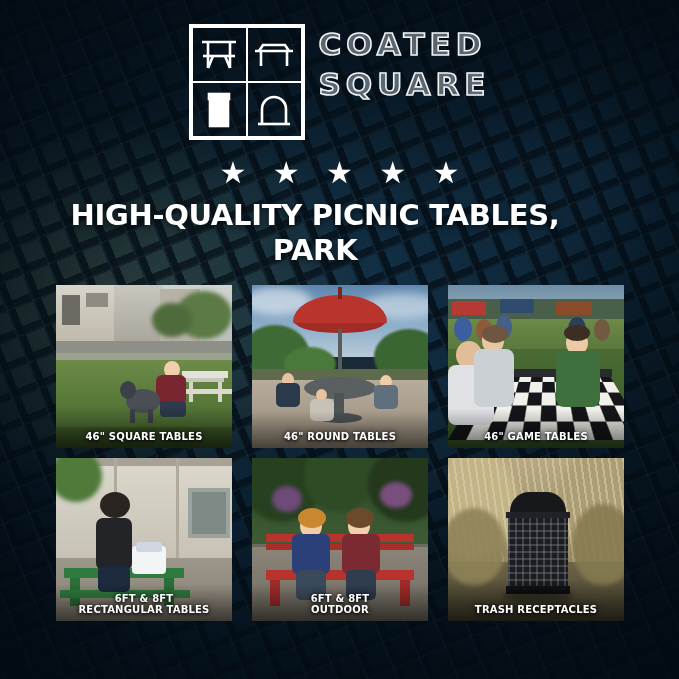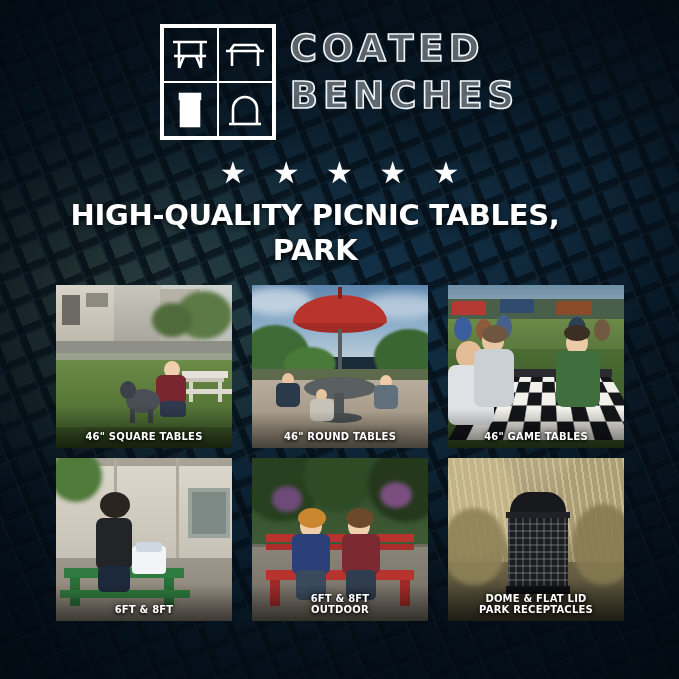--- a/index.html
+++ b/index.html
@@ -114,21 +114,21 @@
 
   .logo-words {
     display: flex;
     flex-direction: column;
     gap: 2px;
     padding-top: 2px;
   }
   .logo-word {
     font-family: "DejaVu Sans", sans-serif;
     font-weight: 700;
-    font-size: 37px;
+    font-size: 31px;
     letter-spacing: 5px;
     color: transparent;
     -webkit-text-stroke: 1.6px #eef4f8;
     text-shadow: 0 0 1px rgba(255,255,255,0.35);
     line-height: 1.22;
     white-space: nowrap;
   }
 
   
   .stars {
@@ -254,21 +254,21 @@
           <svg width="36" height="34" viewBox="0 0 36 34" fill="none" stroke="#fff" stroke-width="2.6">
             <path d="M6 31 L6 16 A12 12 0 0 1 30 16 L30 31"></path>
             <line x1="2" y1="31" x2="34" y2="31"></line>
           </svg>
         </div>
 
       </div>
 
       <div class="logo-words">
         <div class="logo-word">COATED</div>
-        <div class="logo-word">BENCHES</div>
+        <div class="logo-word">SQUARE</div>
       </div>
 
     </div>
 
     <div class="stars">★ ★ ★ ★ ★</div>
 
     <div class="headline">
       <div>HIGH-QUALITY PICNIC TABLES, PARK</div>
     </div>
 
@@ -394,20 +394,21 @@
           <div class="blob" style="left:44px;top:34px;width:30px;height:26px;background:#2a2520;"></div>
           <div class="rect" style="left:40px;top:60px;width:36px;height:52px;background:#232428;border-radius:7px;"></div>
           <div class="rect" style="left:42px;top:108px;width:32px;height:26px;background:#1d2a3c;border-radius:5px;"></div>
 
           <div class="rect" style="left:76px;top:88px;width:34px;height:28px;background:#f2f4f6;border-radius:4px;"></div>
           <div class="rect" style="left:80px;top:84px;width:26px;height:10px;background:#cfd7e2;border-radius:3px;"></div>
           <div class="rect" style="left:0;top:126px;width:176px;height:37px;background:linear-gradient(180deg,rgba(0,0,0,0) 0%,rgba(0,0,0,0.55) 100%);"></div>
         </div>
         <div class="caption">
           <div>6FT &amp; 8FT</div>
+          <div>RECTANGULAR TABLES</div>
         </div>
       </div>
 
       <div class="tile">
         <div class="scene">
           <div class="rect" style="left:0;top:0;width:176px;height:92px;background:linear-gradient(180deg,#2f4a2b 0%,#3e5c34 100%);"></div>
           <div class="blob" style="left:-10px;top:-14px;width:80px;height:78px;background:#27401f;filter:blur(2px);"></div>
           <div class="blob" style="left:52px;top:-18px;width:70px;height:72px;background:#2e4b26;filter:blur(2px);"></div>
           <div class="blob" style="left:116px;top:-10px;width:76px;height:74px;background:#24381c;filter:blur(2px);"></div>
           <div class="blob" style="left:20px;top:28px;width:30px;height:26px;background:#6e4a78;filter:blur(2px);"></div>
@@ -452,21 +453,20 @@
              repeating-linear-gradient(0deg, rgba(150,155,160,0.30) 0px, rgba(150,155,160,0.30) 2px, rgba(0,0,0,0) 2px, rgba(0,0,0,0) 7px),
              repeating-linear-gradient(90deg, rgba(150,155,160,0.30) 0px, rgba(150,155,160,0.30) 2px, rgba(0,0,0,0) 2px, rgba(0,0,0,0) 7px);"></div>
           <div class="rect" style="left:58px;top:128px;width:64px;height:8px;background:#111316;"></div>
           <div class="blob" style="left:54px;top:132px;width:72px;height:12px;background:rgba(0,0,0,0.40);filter:blur(3px);"></div>
 
           <div class="blob" style="left:-6px;top:50px;width:64px;height:78px;background:#8e8257;filter:blur(2px);opacity:0.9;"></div>
           <div class="blob" style="left:124px;top:46px;width:62px;height:82px;background:#857a50;filter:blur(2px);opacity:0.9;"></div>
           <div class="rect" style="left:0;top:120px;width:176px;height:43px;background:linear-gradient(180deg,rgba(0,0,0,0) 0%,rgba(0,0,0,0.6) 100%);"></div>
         </div>
         <div class="caption">
-          <div>DOME &amp; FLAT LID</div>
-          <div>PARK RECEPTACLES</div>
+          <div>TRASH RECEPTACLES</div>
         </div>
       </div>
 
     </div>
 
   </div>
 </div>
 
 </body></html>

